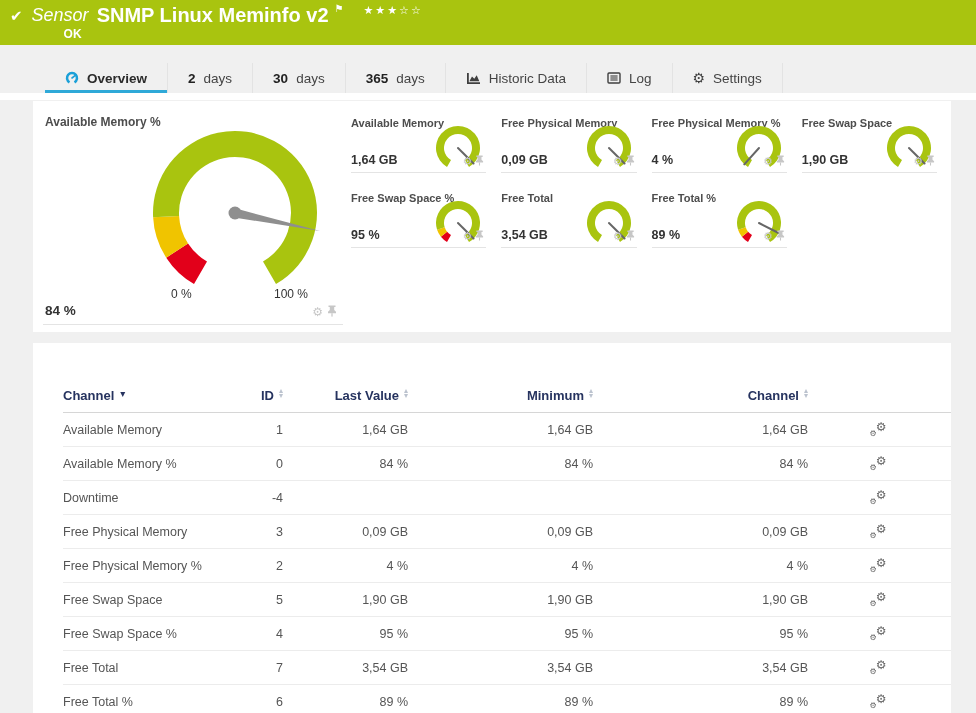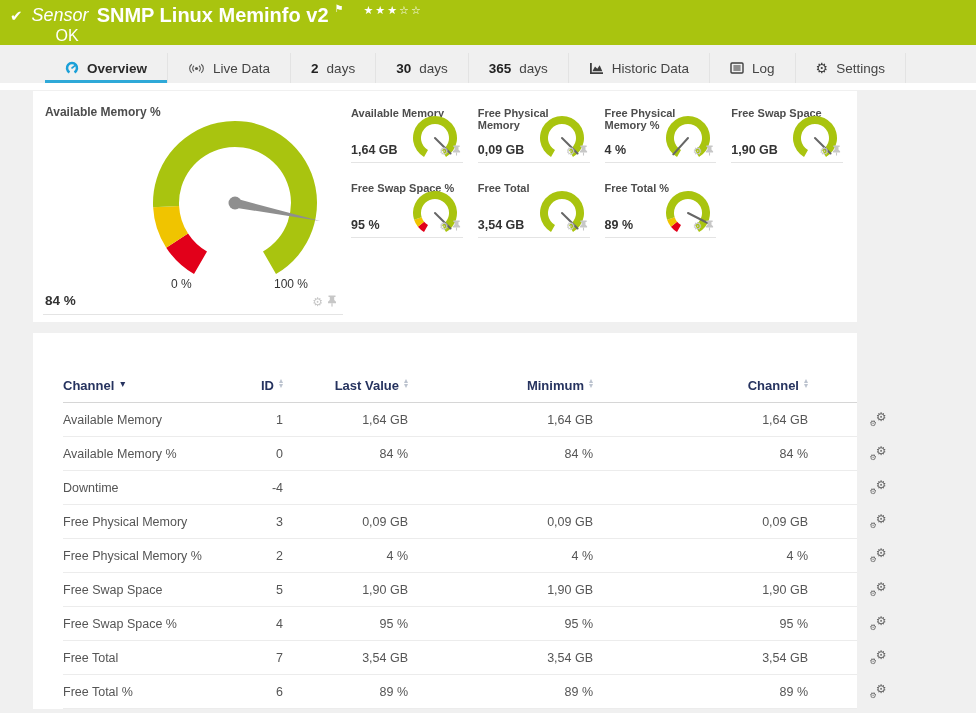--- a/index.html
+++ b/index.html
@@ -10,36 +10,36 @@
   .icon{font-family:"DejaVu Sans",sans-serif;}
 
   
   .topbar{height:45px;background:#a9c40f;color:#fff;display:flex;box-sizing:border-box;padding:4px 0 0 8px}
   .topbar .check{font-size:15px;font-weight:bold;margin:3px 9px 0 2px}
   .titleline{display:flex;align-items:center;gap:8px;line-height:22px}
   .kind{font-style:italic;font-size:18px}
   .sensor-title{font-weight:bold;font-size:20px}
   .flag{font-size:10px;position:relative;top:-6px;margin-left:-2px}
   .stars{font-size:11px;letter-spacing:2px;position:relative;top:-4px;margin-left:12px;cursor:pointer}
-  .status-ok{font-size:16px;font-weight:normal;margin:1px 0 0 24px}
+  .status-ok{font-size:12px;font-weight:bold;margin:1px 0 0 32px}
 
   
-  .tabbar{margin-top:8px;height:30px;display:flex;align-items:stretch;padding-left:45px;background:#f0f0f0}
+  .tabbar{margin-top:18px;height:30px;display:flex;align-items:stretch;padding-left:45px;background:#f0f0f0}
   .tab{display:flex;align-items:center;gap:8px;padding:0 20px;border-right:1px solid #e3e3e3;
        font-size:13.5px;color:#444;position:relative;cursor:pointer;white-space:nowrap}
   .tab.active::after{content:"";position:absolute;left:0;right:0;bottom:0;height:3px;background:#2fa9d8}
   .tab.active .tab-label{font-weight:bold;color:#2b2b2b}
   .tab-num{font-weight:bold;color:#222}
   .tab svg{display:block}
   .gearglyph{font-size:14px;color:#3f3f3f;line-height:14px}
   .whitestrip{height:7px;background:#ffffff}
 
   
   .content{padding-left:33px}
-  .panel{background:#fff;width:824px;box-sizing:border-box}
+  .panel{background:#fff;width:918px;box-sizing:border-box}
 
   .gauges-panel{margin-top:1px;height:231px;display:flex}
   .primary-cell{width:300px;margin-left:10px;position:relative;height:223px;border-bottom:1px solid #e4e4e4}
   .gtitle{position:absolute;top:14px;left:2px;font-size:12px;font-weight:bold;color:#4d4d4d}
   .biggauge{position:absolute;left:92px;top:16px}
   .scale-label{position:absolute;top:186px;font-size:12px;color:#333}
   .scale-min{left:128px}
   .scale-max{left:231px}
   .gvalue{position:absolute;left:2px;bottom:6px;font-size:13.5px;font-weight:bold;color:#333}
   .cellicons{position:absolute;right:6px;bottom:3px;display:flex;align-items:center;gap:4px;color:#c7c7c7}
@@ -90,29 +90,20 @@
 
 <div class="tabbar">
   <div class="tab active">
     <span>
       <svg width="14" height="14" viewBox="0 0 14 14">
           <path d="M4.5 11.33 A5 5 0 1 1 9.5 11.33" fill="none" stroke="#1ba0d8" stroke-width="2.6"></path>
           <line x1="7" y1="7" x2="10.6" y2="4.2" stroke="#1ba0d8" stroke-width="1.6" stroke-linecap="round"></line>
         </svg>
     </span>
     <span class="tab-label">Overview</span>
-  </div>
-  <div class="tab">
-    <span>
-      <svg width="17" height="13" viewBox="0 0 17 13">
-          <circle cx="8.5" cy="6.5" r="1.6" fill="#555"></circle>
-          <path d="M6 3.8 A3.4 3.4 0 0 0 6 9.2 M3.8 2.2 A5.4 5.4 0 0 0 3.8 10.8 M11 3.8 A3.4 3.4 0 0 1 11 9.2 M13.2 2.2 A5.4 5.4 0 0 1 13.2 10.8" fill="none" stroke="#555" stroke-width="1.1"></path>
-        </svg>
-    </span>
-    <span class="tab-label">Live Data</span>
   </div>
   <div class="tab">
     <span class="tab-num">2</span>
     <span class="tab-label">days</span>
   </div>
   <div class="tab">
     <span class="tab-num">30</span>
     <span class="tab-label">days</span>
   </div>
   <div class="tab">

